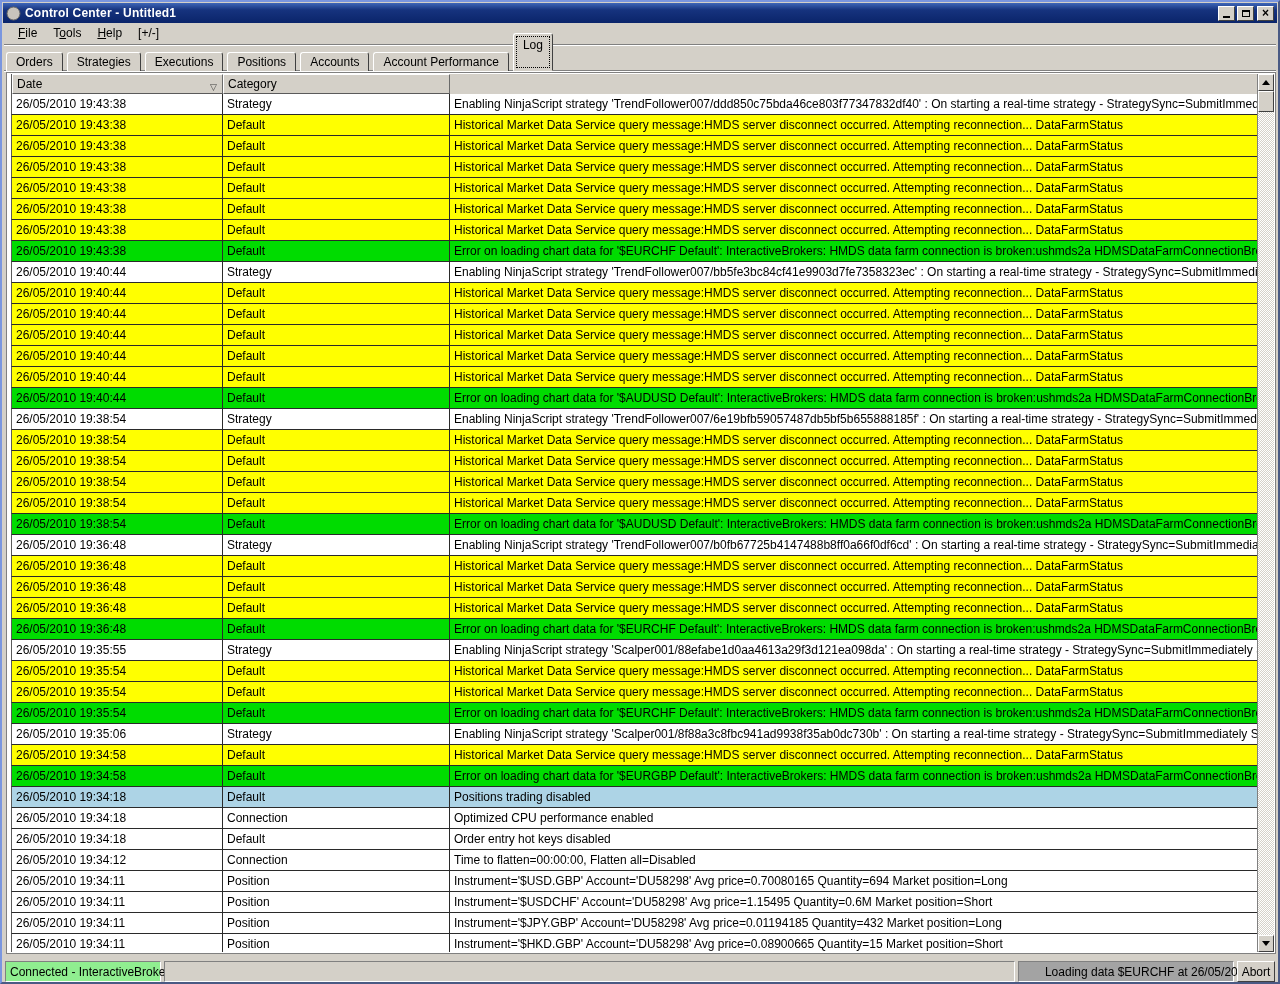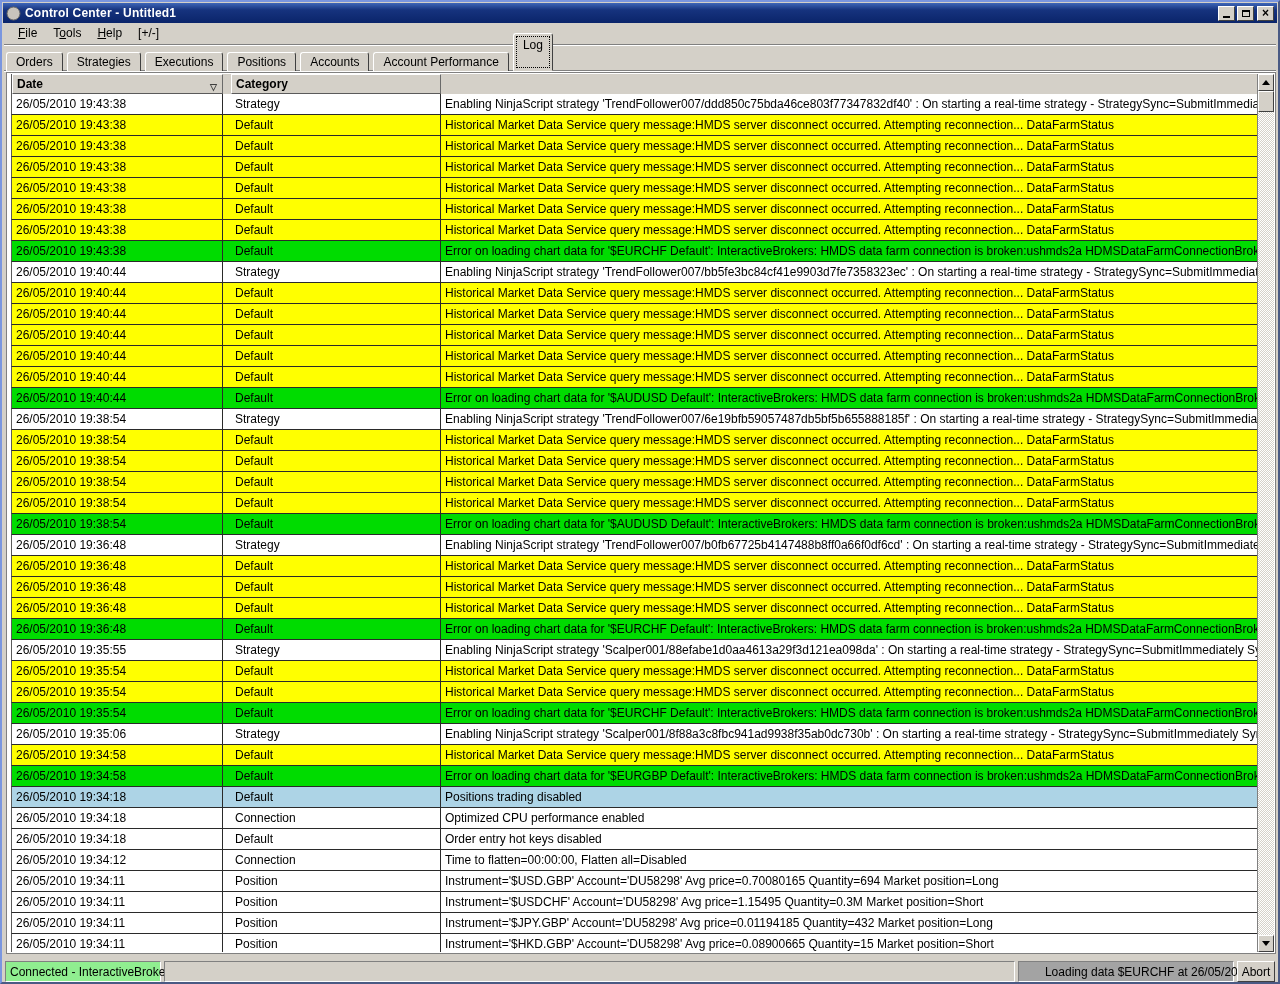--- a/index.html
+++ b/index.html
@@ -44,32 +44,32 @@
     padding:2px 9px 3px; height:19px; margin-right:4px; cursor:default;
     border-top:1px solid #FFFFFF; border-left:1px solid #FFFFFF;
     border-right:1px solid #404040; border-radius:3px 3px 0 0; white-space:nowrap; }
   .tab.active { z-index:3; height:38px; padding-top:4px; font-weight:normal;
     outline:1px dotted #000; outline-offset:-4px; border-bottom:1px solid #D4D0C8; }
 
   
   .grid { position:absolute; left:4px; top:70px; width:1270px; height:882px;
     background:#FFFFFF; border:1px solid #808080; padding-left:3px; }
   .grid-inner { position:absolute; left:4px; top:1px; right:18px; bottom:1px; overflow:hidden; }
-  .hdr-row { display:flex; height:20px; background:#D4D0C8; border-left:1px solid #5A5A5A;font-weight:bold; }
+  .hdr-row { display:flex; height:20px; background:#D4D0C8; border-left:1px solid #5A5A5A; }
   .hdr-cell { font-size:12px; color:#000; background:#D4D0C8; line-height:18px;
     padding-left:4px; white-space:nowrap; overflow:hidden; position:relative;
     border-top:1px solid #FFFFFF; border-left:1px solid #FFFFFF;
     border-right:1px solid #6A6A6A; border-bottom:1px solid #5A5A5A; cursor:default; }
   .sort-glyph { position:absolute; right:5px; top:3px; font-size:9px; color:#404040; }
   .row { display:flex; height:21px; border-bottom:1px solid #2A2A2A;
     border-left:1px solid #5A5A5A; cursor:default; }
   .cell { font-size:12px; color:#000; line-height:20px; padding-left:4px;
     white-space:nowrap; overflow:hidden; border-right:1px solid #2A2A2A; }
   .col-date { width:211px; flex:0 0 auto; }
-  .col-cat  { width:210px; flex:0 0 auto;margin-left:8px; }
+  .col-cat  { width:227px; flex:0 0 auto; }
   .col-msg  { flex:1 1 auto; border-right:none; }
   .bg-white  { background:#FFFFFF; }
   .bg-yellow { background:#FFFF00; }
   .bg-green  { background:#00DC00; }
   .bg-blue   { background:#ADD4E6; }
 
   
   .vscroll { position:absolute; top:1px; right:1px; bottom:1px; width:17px;
     background-color:#FFFFFF;
     background-image:conic-gradient(#D6D2CA 25%,#FFFFFF 25% 50%,#D6D2CA 50% 75%,#FFFFFF 75%);
@@ -338,21 +338,21 @@
             <div class="cell col-msg">Time to flatten=00:00:00, Flatten all=Disabled</div>
           </div>
           <div class="row bg-white">
             <div class="cell col-date">26/05/2010 19:34:11</div>
             <div class="cell col-cat">Position</div>
             <div class="cell col-msg">Instrument='$USD.GBP' Account='DU58298' Avg price=0.70080165 Quantity=694 Market position=Long</div>
           </div>
           <div class="row bg-white">
             <div class="cell col-date">26/05/2010 19:34:11</div>
             <div class="cell col-cat">Position</div>
-            <div class="cell col-msg">Instrument='$USDCHF' Account='DU58298' Avg price=1.15495 Quantity=0.3M Market position=Short</div>
+            <div class="cell col-msg">Instrument='$USDCHF' Account='DU58298' Avg price=1.15495 Quantity=0.6M Market position=Short</div>
           </div>
           <div class="row bg-white">
             <div class="cell col-date">26/05/2010 19:34:11</div>
             <div class="cell col-cat">Position</div>
             <div class="cell col-msg">Instrument='$JPY.GBP' Account='DU58298' Avg price=0.01194185 Quantity=432 Market position=Long</div>
           </div>
           <div class="row bg-white">
             <div class="cell col-date">26/05/2010 19:34:11</div>
             <div class="cell col-cat">Position</div>
             <div class="cell col-msg">Instrument='$HKD.GBP' Account='DU58298' Avg price=0.08900665 Quantity=15 Market position=Short</div>

